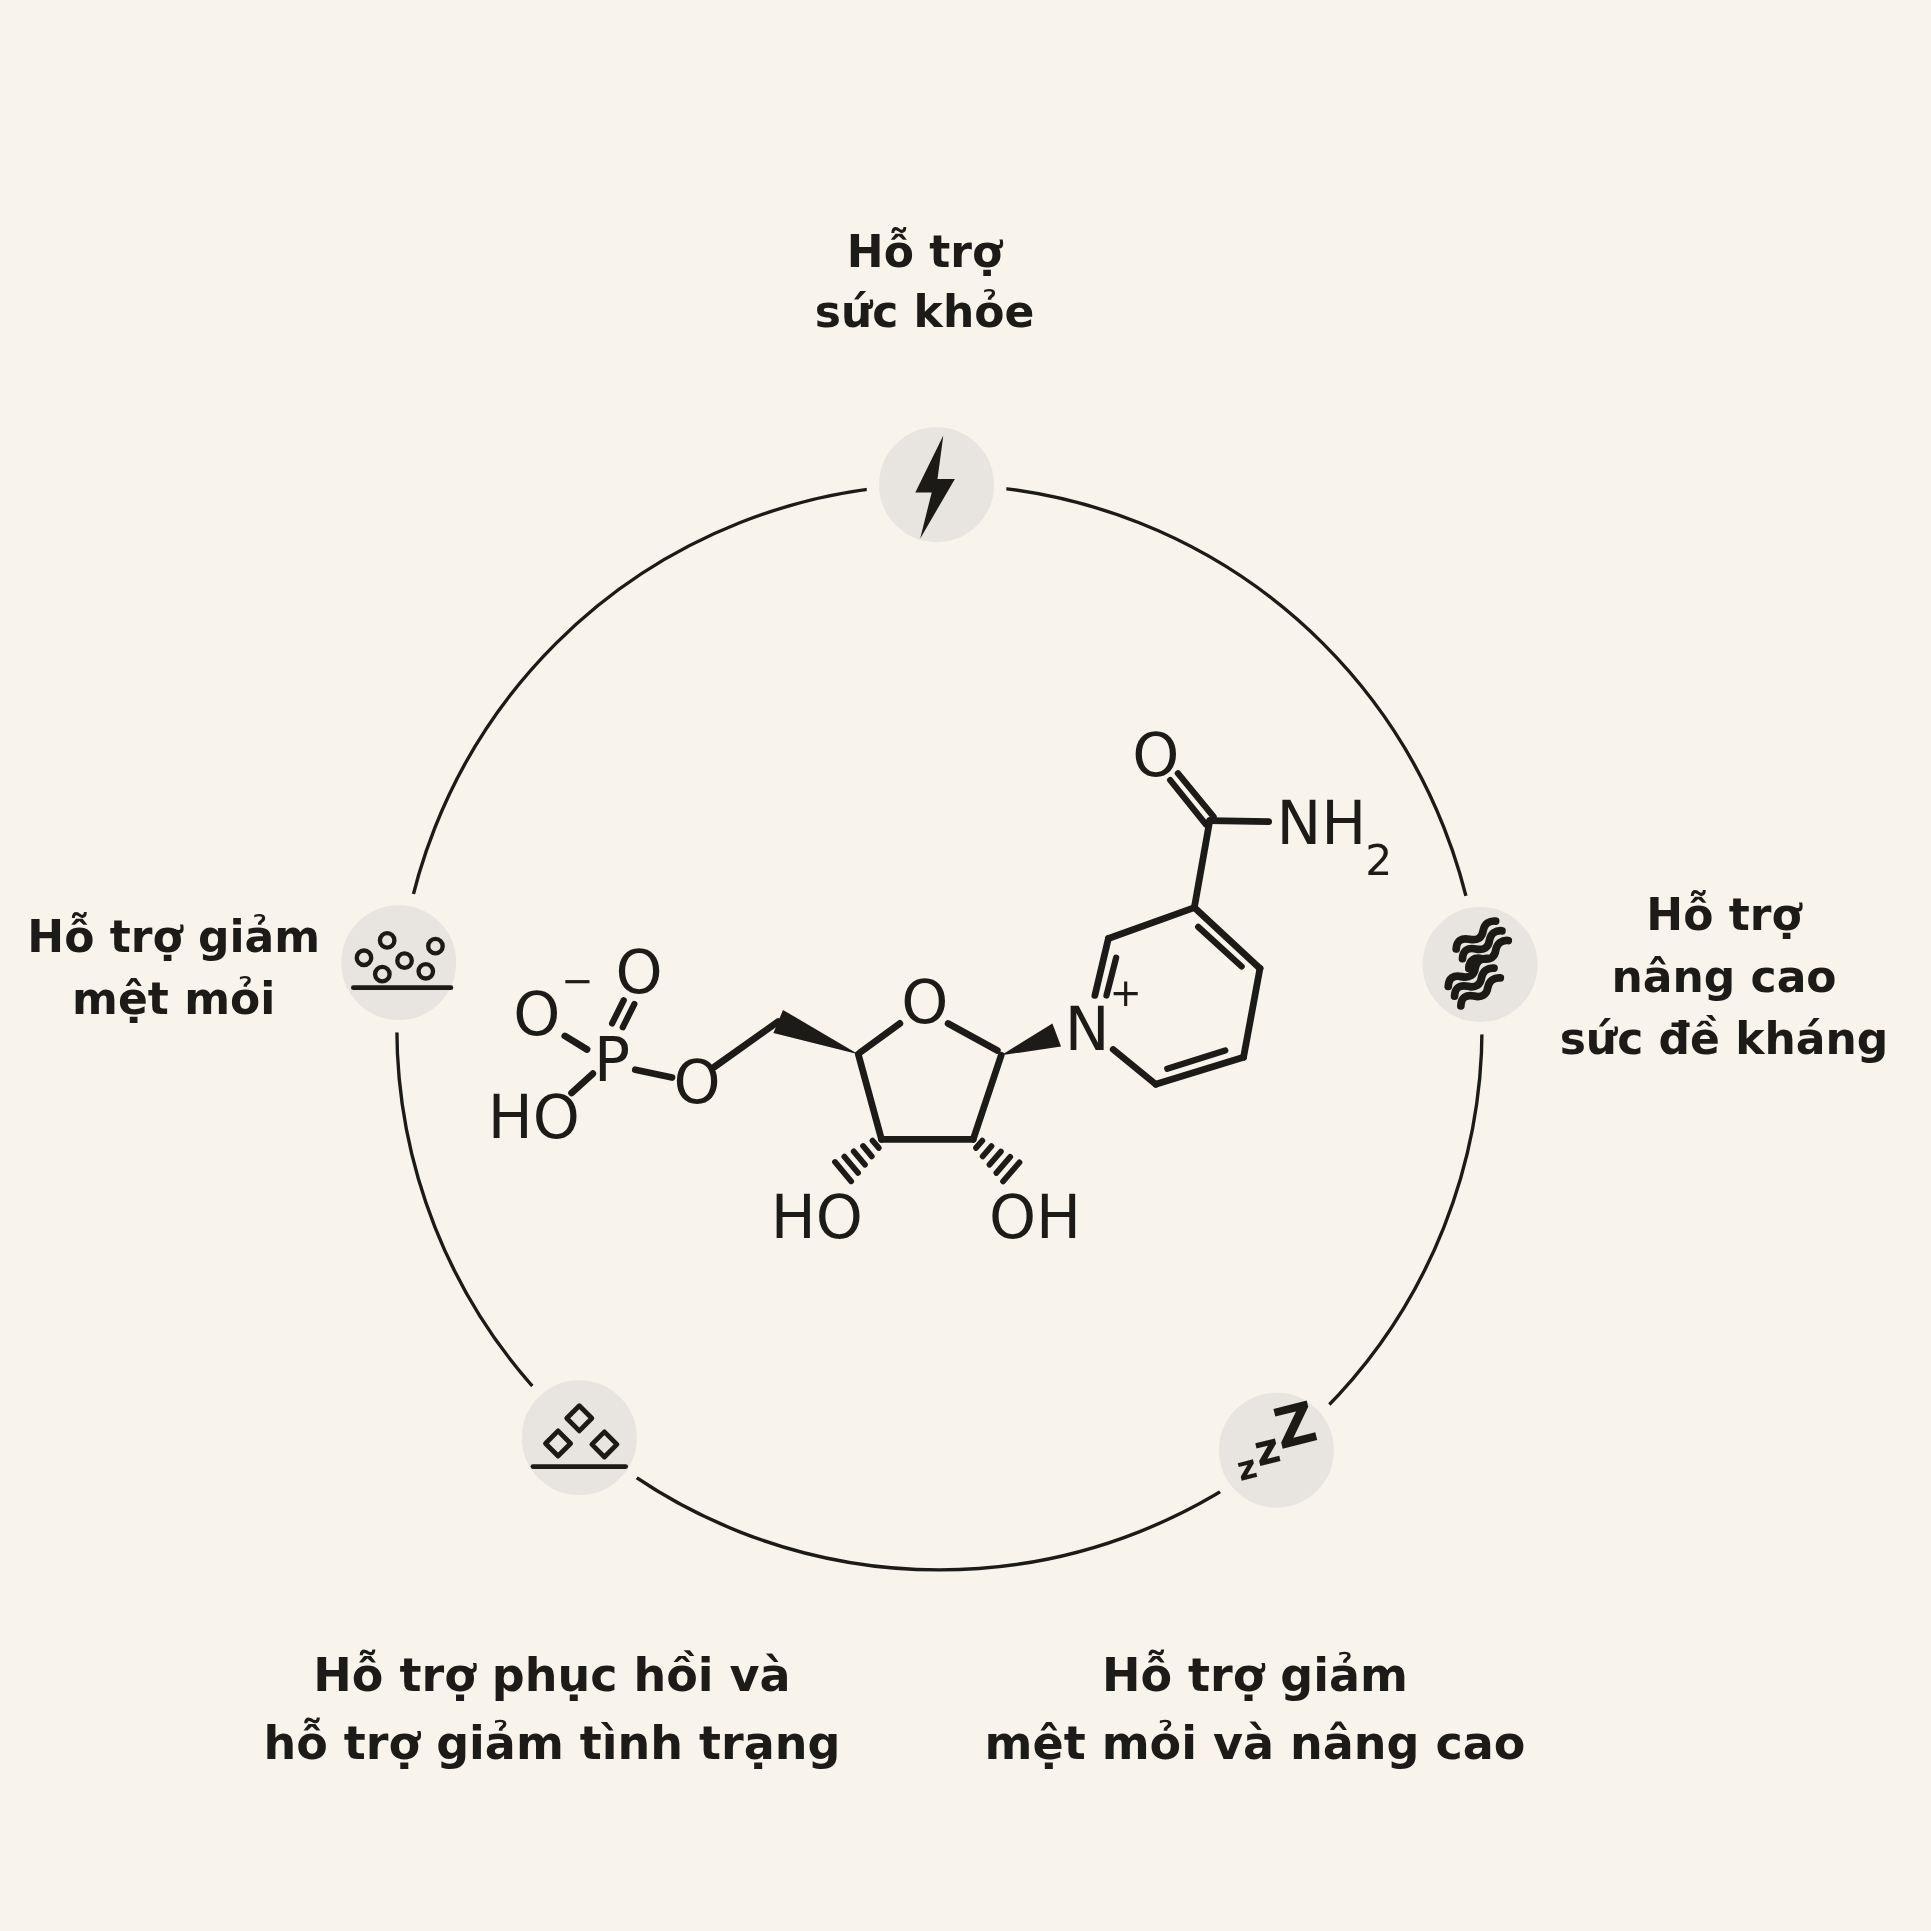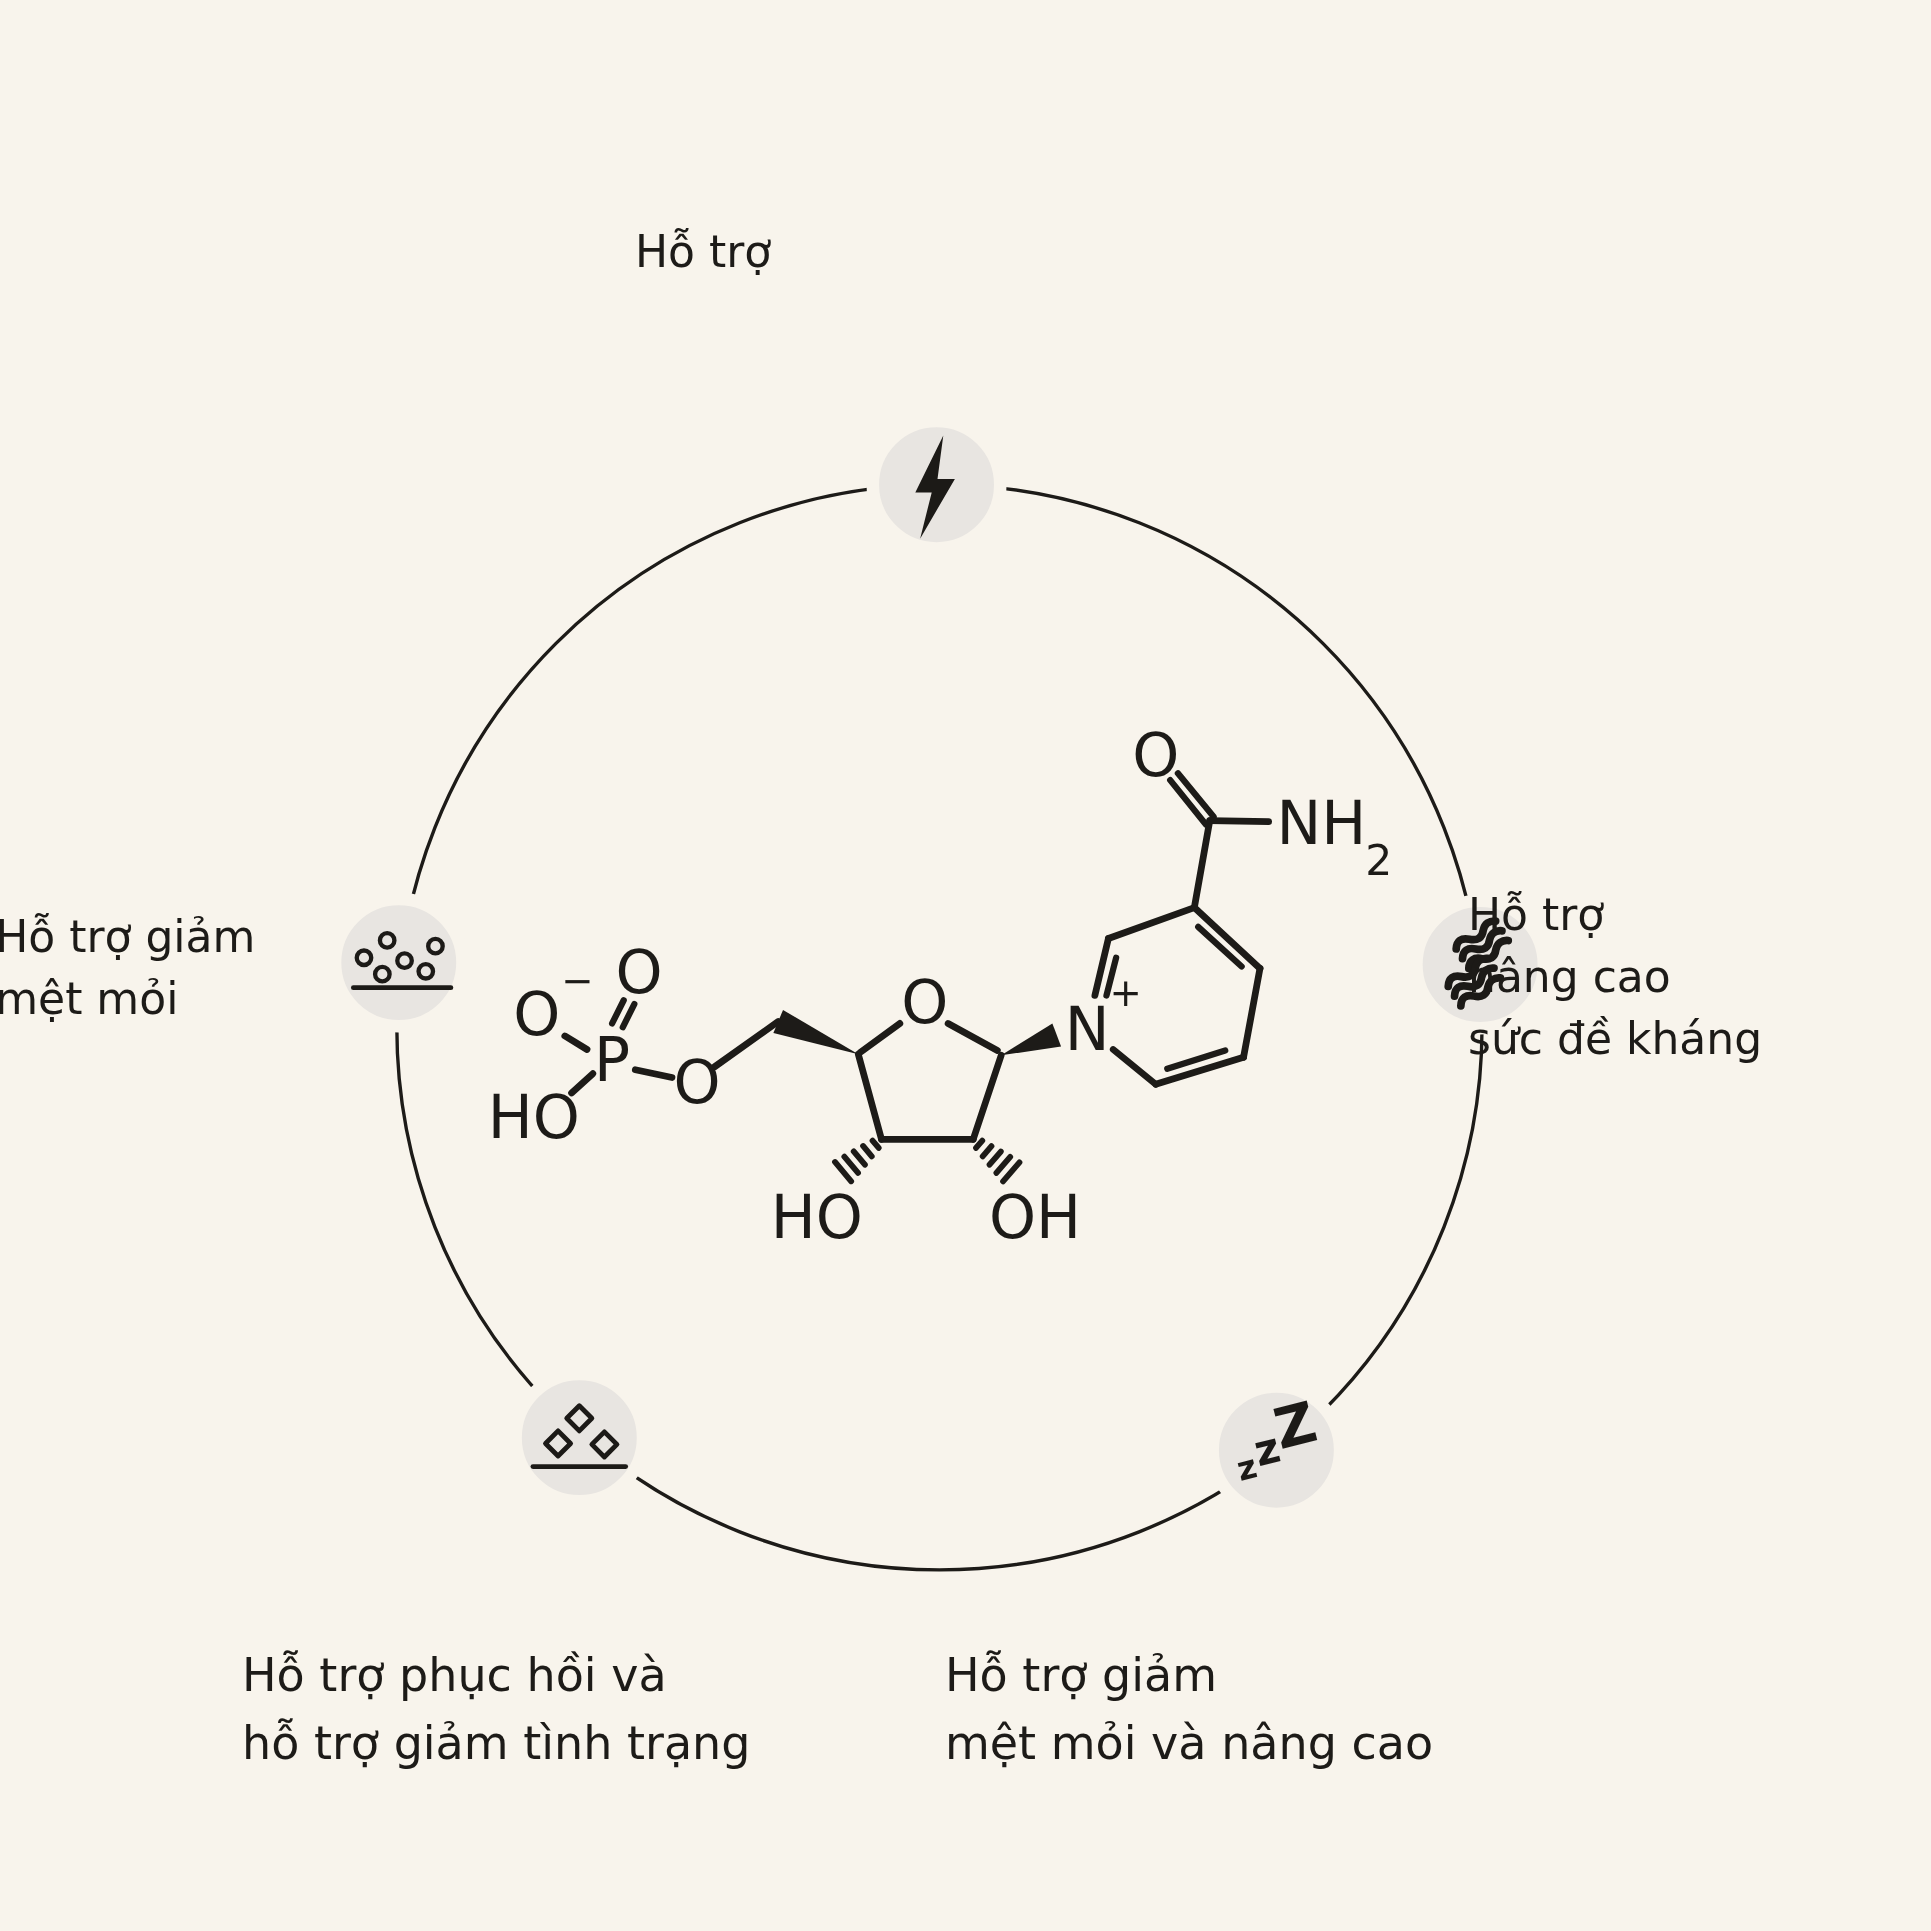--- a/index.html
+++ b/index.html
@@ -1,19 +1,19 @@
 <!DOCTYPE html>
 <html><head>
 <meta charset="utf-8">
 <style>
   html,body{margin:0;padding:0;}
   .stage{position:relative;width:1931px;height:1931px;background:#f8f4ec;overflow:hidden;
          font-family:"DejaVu Sans","Liberation Sans",sans-serif;}
   .stage svg{position:absolute;left:0;top:0;}
-  .label{position:absolute;font-weight:400;color:#1d1b18;}
+  .label{position:absolute;text-align:center;font-weight:700;color:#1d1b18;}
   .label .line{white-space:nowrap;}
   .label-top{left:635px;top:222px;width:579px;font-size:44px;line-height:60px;}
   .label-right{left:1468px;top:884px;width:512px;font-size:44px;line-height:62px;}
   .label-left{left:-4.8px;top:906px;width:357px;font-size:44px;line-height:62px;}
   .label-bl{left:242px;top:1641px;width:620px;font-size:46px;line-height:68px;}
   .label-br{left:945px;top:1641px;width:620px;font-size:46px;line-height:68px;}
   .bond{stroke:#1d1b18;stroke-width:7;stroke-linecap:round;fill:none;}
   .bond2{stroke:#1d1b18;stroke-width:6.5;stroke-linecap:round;fill:none;}
   .hash{stroke:#1d1b18;stroke-width:6;stroke-linecap:round;}
   .wedge{fill:#1d1b18;stroke:none;}
@@ -157,20 +157,21 @@
       <g transform="translate(1322,1502) rotate(-14)">
         <text class="zglyph" x="-44" y="22" font-size="34">z</text>
         <text class="zglyph" x="-22" y="12" font-size="44">z</text>
         <text class="zglyph" x="4" y="0" font-size="58">Z</text>
       </g>
     </g>
   </svg>
 
   <div class="label label-top">
     <div class="line">Hỗ trợ</div>
+    <div class="line">sức khỏe</div>
   </div>
 
   <div class="label label-right">
     <div class="line">Hỗ trợ</div>
     <div class="line">nâng cao</div>
     <div class="line">sức đề kháng</div>
   </div>
 
   <div class="label label-left">
     <div class="line">Hỗ trợ giảm</div>

